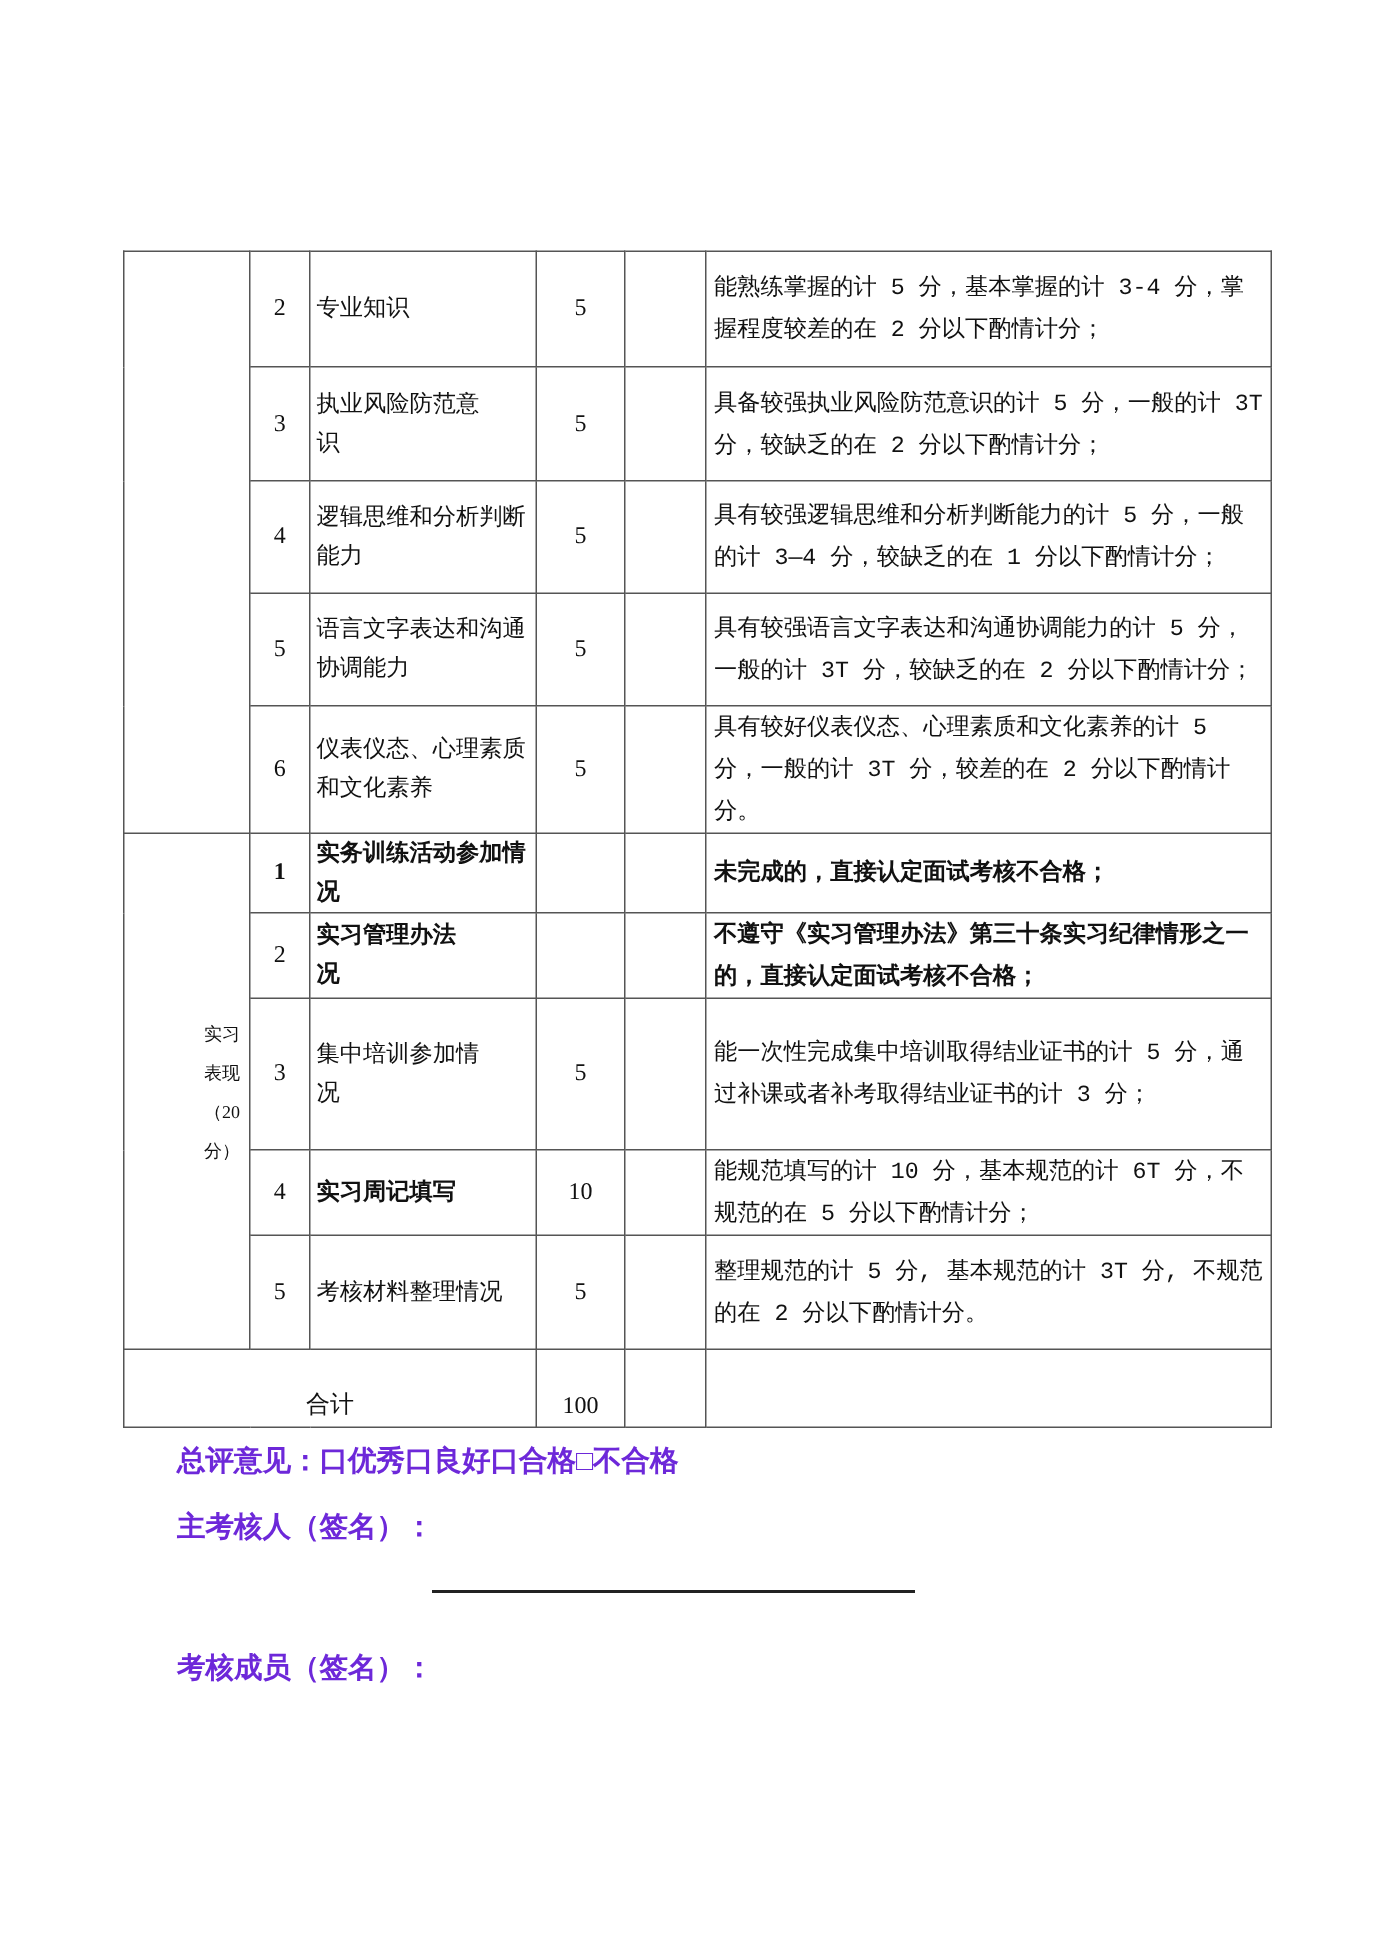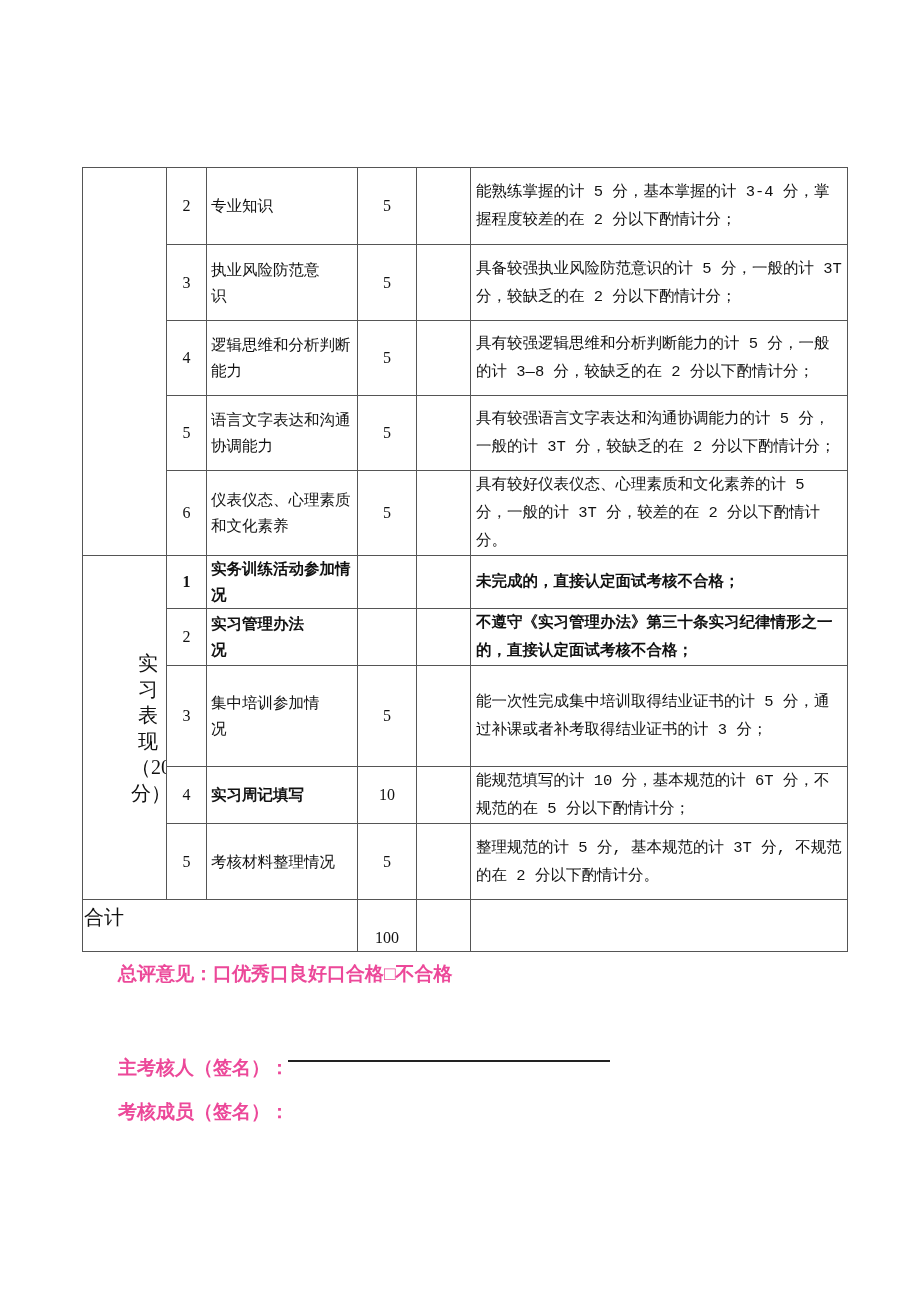--- a/index.html
+++ b/index.html
@@ -18,21 +18,21 @@
     table-layout:fixed;
   }
   table.assess td{
     border:1px solid #555;
     vertical-align:middle;
     overflow:hidden;
   }
   td.cat{
     text-align:center;
     white-space:pre-line;
-    font-size:20px;
+    font-size:12px;
     line-height:26px;
     padding-left:48px;
   }
   td.no{
     text-align:center;
     font-size:16px;
   }
   td.item{
     text-align:left;
     padding:0 2px 0 4px;
@@ -57,34 +57,34 @@
     font-size:15px;
   }
   td.no.bold{
     font-family:"Liberation Serif","DejaVu Serif",serif;
     font-size:16px;
   }
   tr.total-row td{
     vertical-align:bottom;
   }
   tr.total-row td.tlabel{
-    text-align:left;
-    font-size:20px;
-    padding-bottom:20px;
+    text-align:center;
+    font-size:16px;
+    padding-bottom:4px;
   }
   tr.total-row td.pts{
     padding-bottom:4px;
   }
   .footer-line{
     position:absolute;
     left:118px;
     font-family:Liberation Mono, monospace;
     font-weight:bold;
     font-size:19px;
-    color:#ec4899;
+    color:#6d28d9;
     white-space:nowrap;
   }
   #sig-line{
     position:absolute;
     left:288px;top:1060px;
     width:322px;height:0;
     border-bottom:2px solid #222;
   }
 </style>
 </head>
@@ -118,21 +118,21 @@
         <td class="pts">5</td>
         <td class="score"></td>
         <td class="crit">具备较强执业风险防范意识的计 5 分，一般的计 3T 分，较缺乏的在 2 分以下酌情计分；</td>
       </tr>
       <tr style="height:75px">
         <td class="no">4</td>
         <td class="item">逻辑思维和分析判断
 能力</td>
         <td class="pts">5</td>
         <td class="score"></td>
-        <td class="crit">具有较强逻辑思维和分析判断能力的计 5 分，一般的计 3—8 分，较缺乏的在 2 分以下酌情计分；</td>
+        <td class="crit">具有较强逻辑思维和分析判断能力的计 5 分，一般的计 3—4 分，较缺乏的在 1 分以下酌情计分；</td>
       </tr>
       <tr style="height:75px">
         <td class="no">5</td>
         <td class="item">语言文字表达和沟通
 协调能力</td>
         <td class="pts">5</td>
         <td class="score"></td>
         <td class="crit">具有较强语言文字表达和沟通协调能力的计 5 分，一般的计 3T 分，较缺乏的在 2 分以下酌情计分；</td>
       </tr>
       <tr style="height:77px">
@@ -188,17 +188,17 @@
       <tr class="total-row" style="height:52px">
         <td class="tlabel" colspan="3">合计</td>
         <td class="pts">100</td>
         <td class="score"></td>
         <td class="crit"></td>
       </tr>
     </tbody>
   </table>
 
   <div class="footer-line" style="top:961px">总评意见：口优秀口良好口合格□不合格</div>
-  <div class="footer-line" style="top:1055px">主考核人（签名）：</div>
+  <div class="footer-line" style="top:1005px">主考核人（签名）：</div>
   <div class="footer-line" style="top:1099px">考核成员（签名）：</div>
   <div id="sig-line"></div>
 
 </div>
 
 </body></html>

